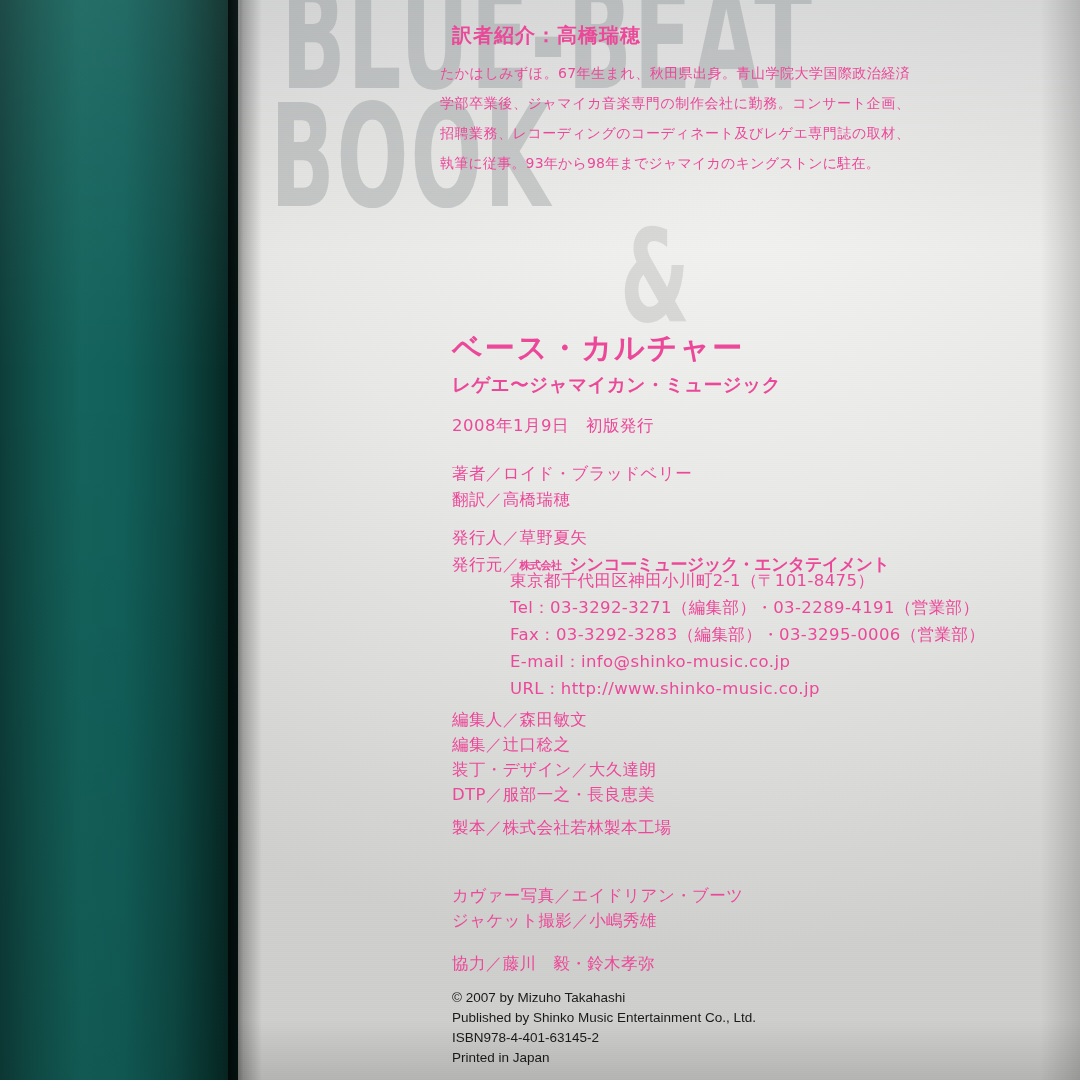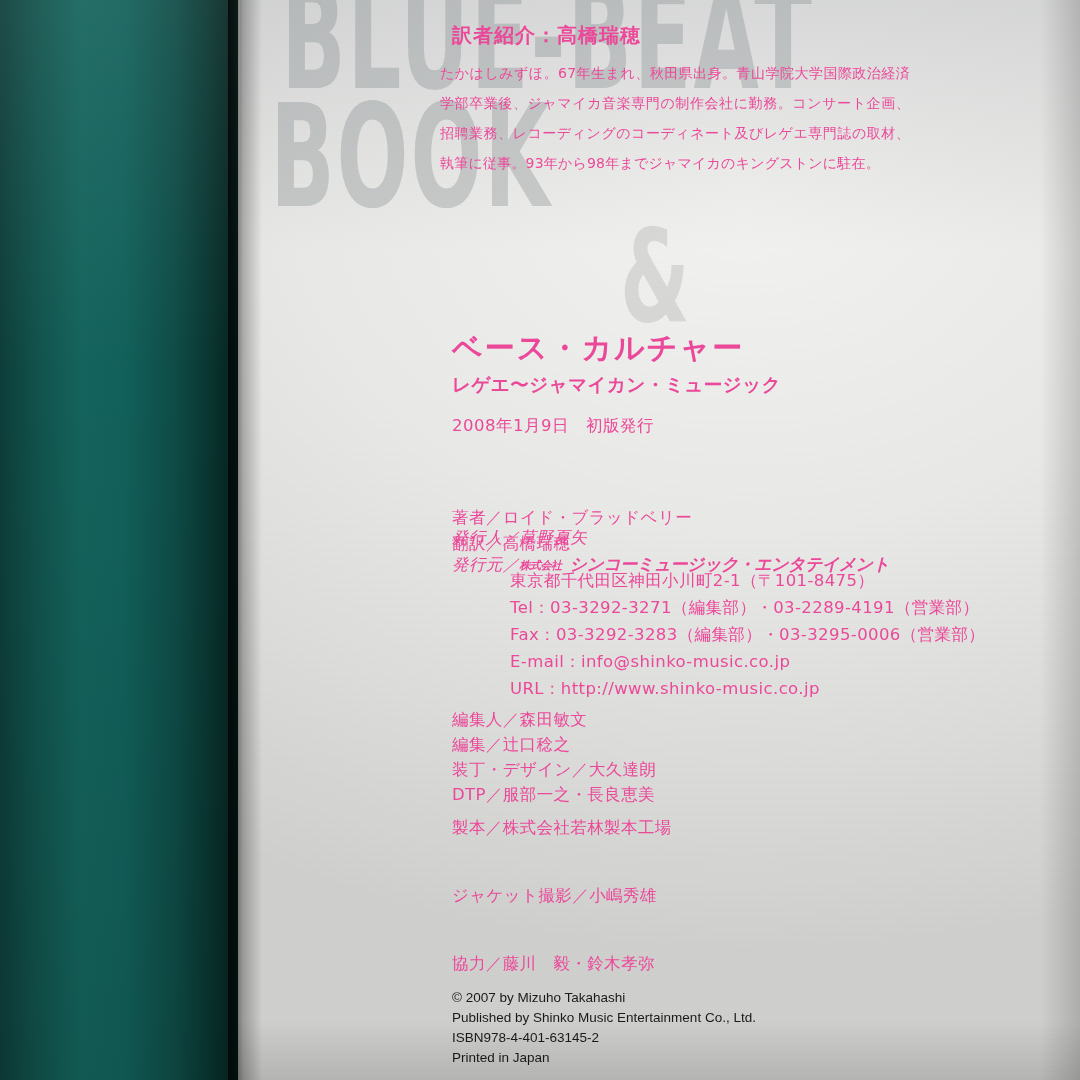--- a/index.html
+++ b/index.html
@@ -130,22 +130,22 @@
     letter-spacing: 0.5px;
   }
 
   .blk {
     position: absolute;
     left: 452px;
     font-size: 16.5px;
     line-height: 26px;
     letter-spacing: 0.4px;
   }
-  .b-author { top: 461px; margin-top: 44px; }
-  .b-pub    { top: 525px; font-style: italic; }
+  .b-author { top: 461px; }
+  .b-pub    { top: 525px; }
   .b-addr   { left: 510px; top: 567px; line-height: 27px; }
   .b-staff  { top: 707px; line-height: 25px; }
   .b-print  { top: 815px; line-height: 25px; }
   .b-photo  { top: 883px; line-height: 25px; }
   .b-thanks { top: 951px; }
 
   .logo-wrap { display: inline-flex; align-items: baseline; gap: 8px; }
   .logo-kk {
     font-size: 11px;
     font-weight: 700;
@@ -236,20 +236,21 @@
     <div>編集／辻口稔之</div>
     <div>装丁・デザイン／大久達朗</div>
     <div>DTP／服部一之・長良恵美</div>
   </div>
 
   <div class="jp blk b-print">
     <div>製本／株式会社若林製本工場</div>
   </div>
 
   <div class="jp blk b-photo">
+    <div>カヴァー写真／エイドリアン・ブーツ</div>
     <div>ジャケット撮影／小嶋秀雄</div>
   </div>
 
   <div class="jp blk b-thanks">協力／藤川　毅・鈴木孝弥</div>
 
   <div class="colophon">
     <div>© 2007 by Mizuho Takahashi</div>
     <div>Published by Shinko Music Entertainment Co., Ltd.</div>
     <div>ISBN978-4-401-63145-2</div>
     <div>Printed in Japan</div>

